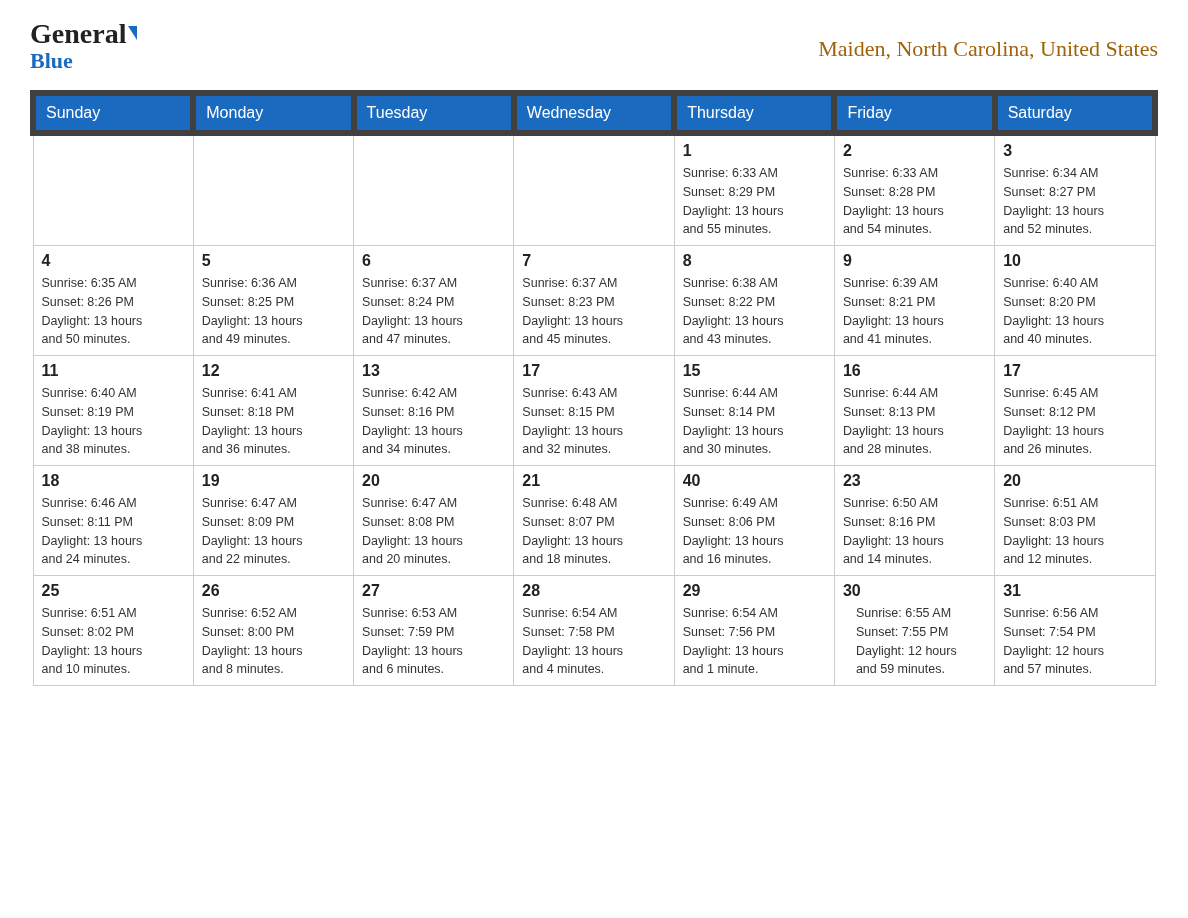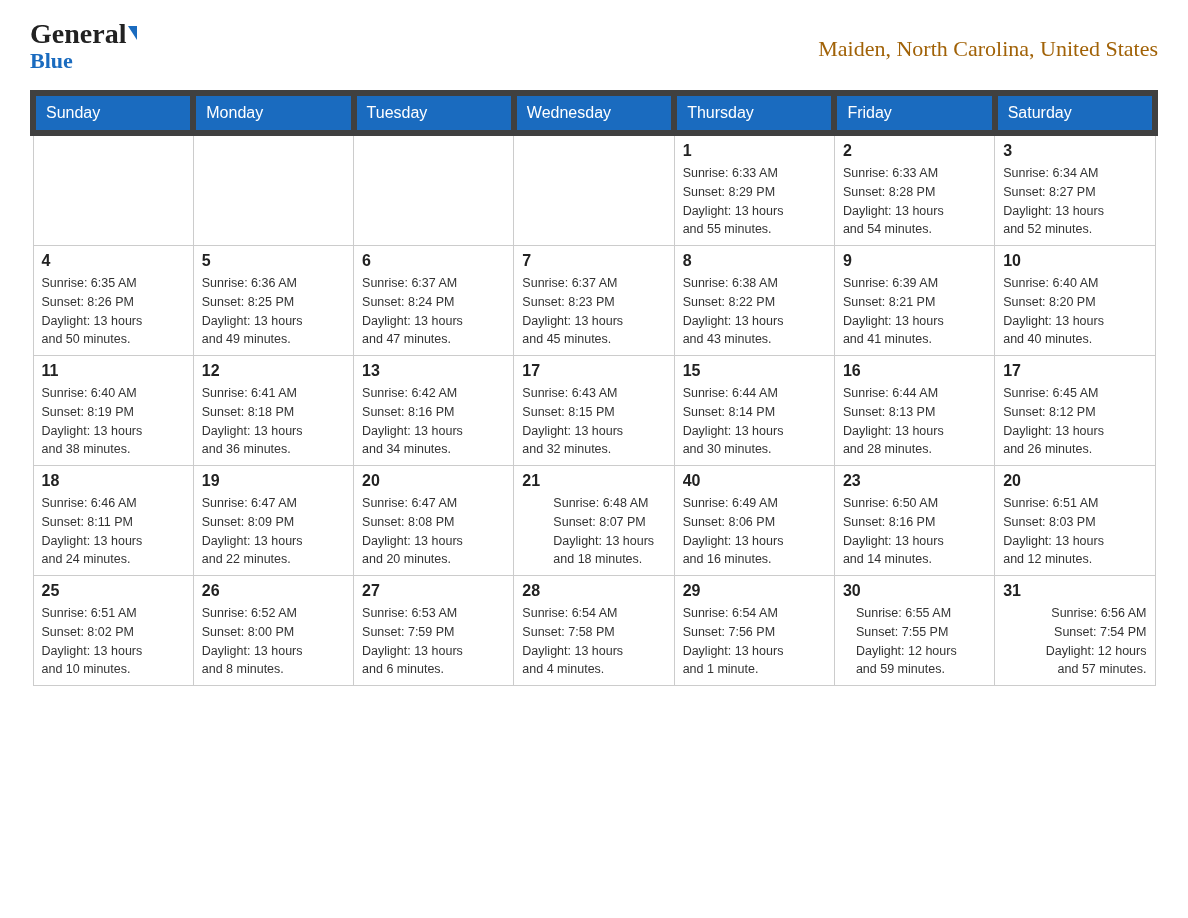--- a/index.html
+++ b/index.html
@@ -288,21 +288,21 @@
         </td>
         <td>
           <span class="day-number">20</span>
           <div class="day-info" style="white-space: pre-line;">Sunrise: 6:47 AM
 Sunset: 8:08 PM
 Daylight: 13 hours
 and 20 minutes.</div>
         </td>
         <td>
           <span class="day-number">21</span>
-          <div class="day-info" style="white-space: pre-line; margin-left: 31px;">Sunrise: 6:48 AM
+          <div class="day-info" style="white-space: pre-line;">Sunrise: 6:48 AM
 Sunset: 8:07 PM
 Daylight: 13 hours
 and 18 minutes.</div>
         </td>
         <td>
           <span class="day-number">40</span>
           <div class="day-info" style="white-space: pre-line;">Sunrise: 6:49 AM
 Sunset: 8:06 PM
 Daylight: 13 hours
 and 16 minutes.</div>
@@ -360,20 +360,20 @@
         </td>
         <td>
           <span class="day-number">30</span>
           <div class="day-info" style="white-space: pre-line; margin-left: 13px;">Sunrise: 6:55 AM
 Sunset: 7:55 PM
 Daylight: 12 hours
 and 59 minutes.</div>
         </td>
         <td>
           <span class="day-number">31</span>
-          <div class="day-info" style="white-space: pre-line; text-align: right;">Sunrise: 6:56 AM
+          <div class="day-info" style="white-space: pre-line;">Sunrise: 6:56 AM
 Sunset: 7:54 PM
 Daylight: 12 hours
 and 57 minutes.</div>
         </td>
       </tr>
     </tbody>
 </table>
 
 </body></html>

